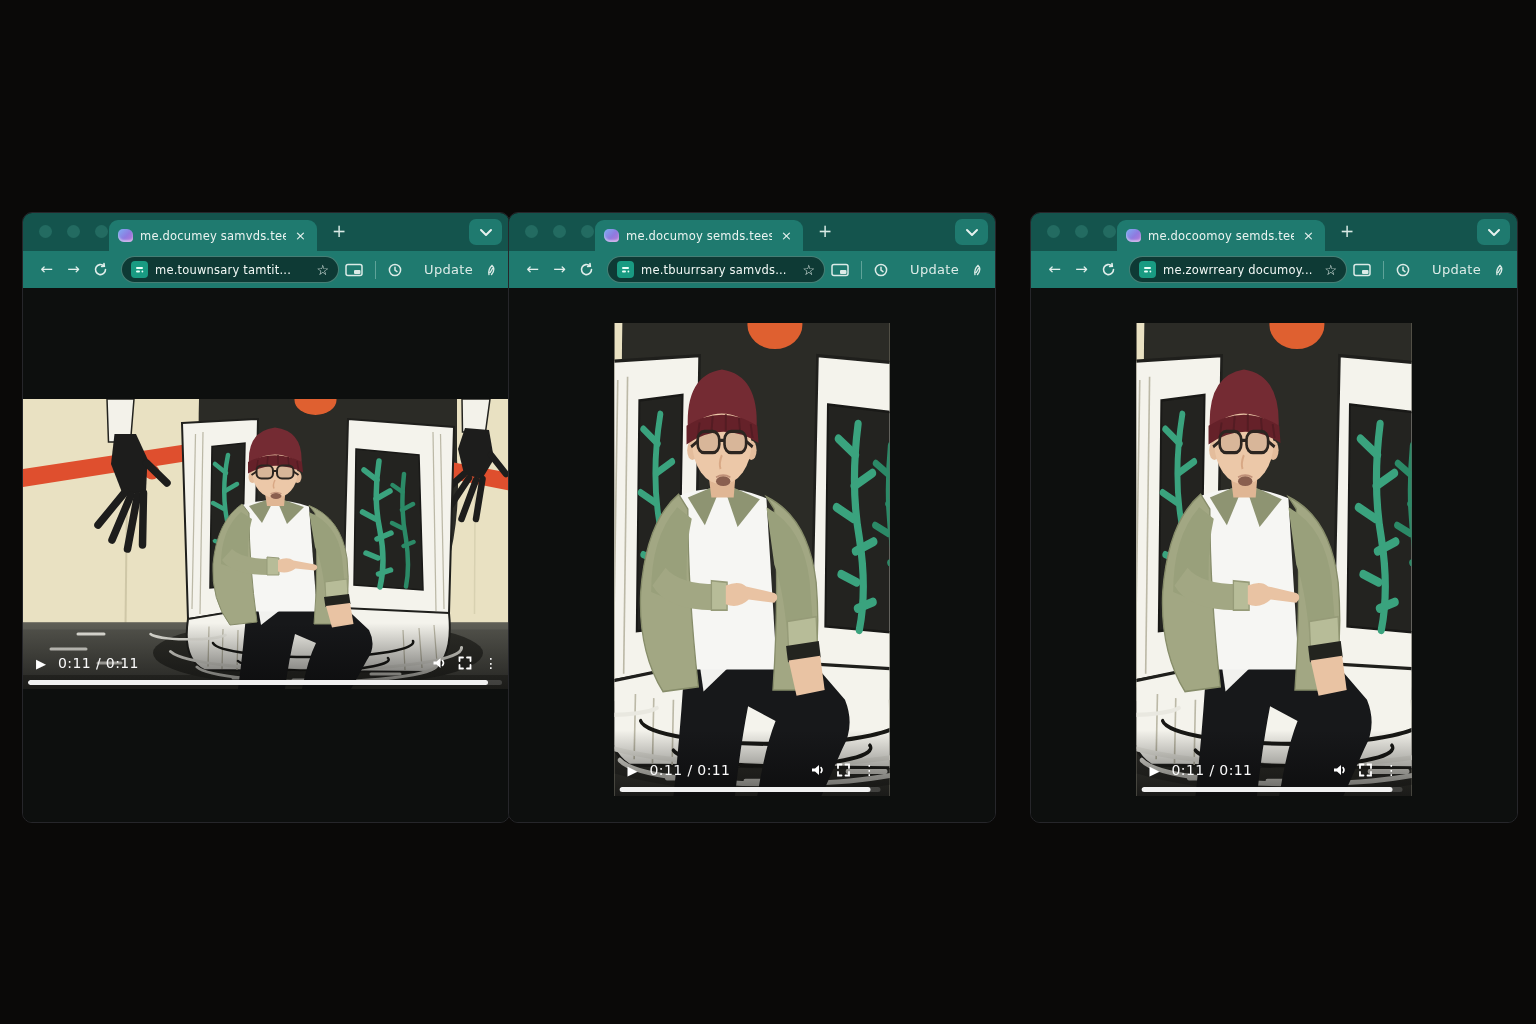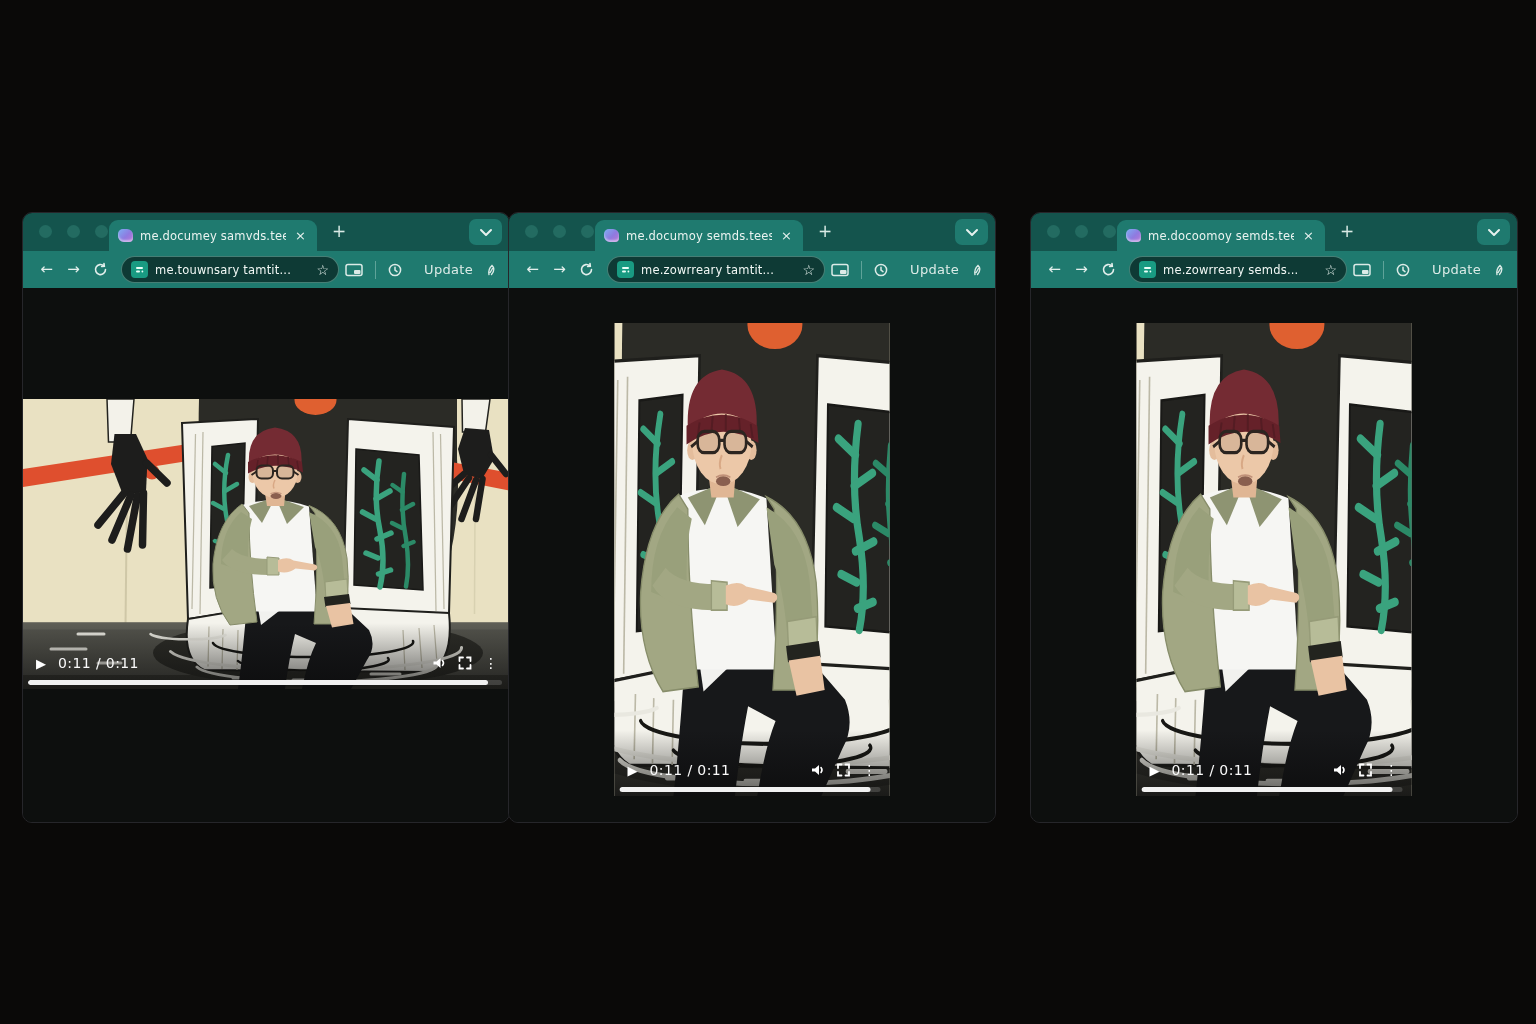--- a/index.html
+++ b/index.html
@@ -339,21 +339,21 @@
       <svg width="15" height="15" viewBox="0 0 15 15">
           <use href="#ic-reload"></use>
         </svg>
     </span>
     <div class="urlbar">
       <span class="url-fav">
         <svg width="11" height="11" viewBox="0 0 11 11">
             <use href="#ic-urlfav"></use>
           </svg>
       </span>
-      <span class="url-text">me.zowrreary tamtit...</span>
+      <span class="url-text">me.tbuurrsary samvds...</span>
       <span class="star">☆</span>
     </div>
     <div class="right-cluster">
       <svg width="18" height="16" viewBox="0 0 18 16">
           <use href="#ic-pip"></use>
         </svg>
       <span class="tdivider"></span>
       <span class="update">
         <svg width="14" height="14" viewBox="0 0 14 14">
             <use href="#ic-update"></use>
@@ -420,21 +420,21 @@
       <svg width="15" height="15" viewBox="0 0 15 15">
           <use href="#ic-reload"></use>
         </svg>
     </span>
     <div class="urlbar">
       <span class="url-fav">
         <svg width="11" height="11" viewBox="0 0 11 11">
             <use href="#ic-urlfav"></use>
           </svg>
       </span>
-      <span class="url-text">me.zowrreary semds...</span>
+      <span class="url-text">me.zowrreary documoy...</span>
       <span class="star">☆</span>
     </div>
     <div class="right-cluster">
       <svg width="18" height="16" viewBox="0 0 18 16">
           <use href="#ic-pip"></use>
         </svg>
       <span class="tdivider"></span>
       <span class="update">
         <svg width="14" height="14" viewBox="0 0 14 14">
             <use href="#ic-update"></use>

